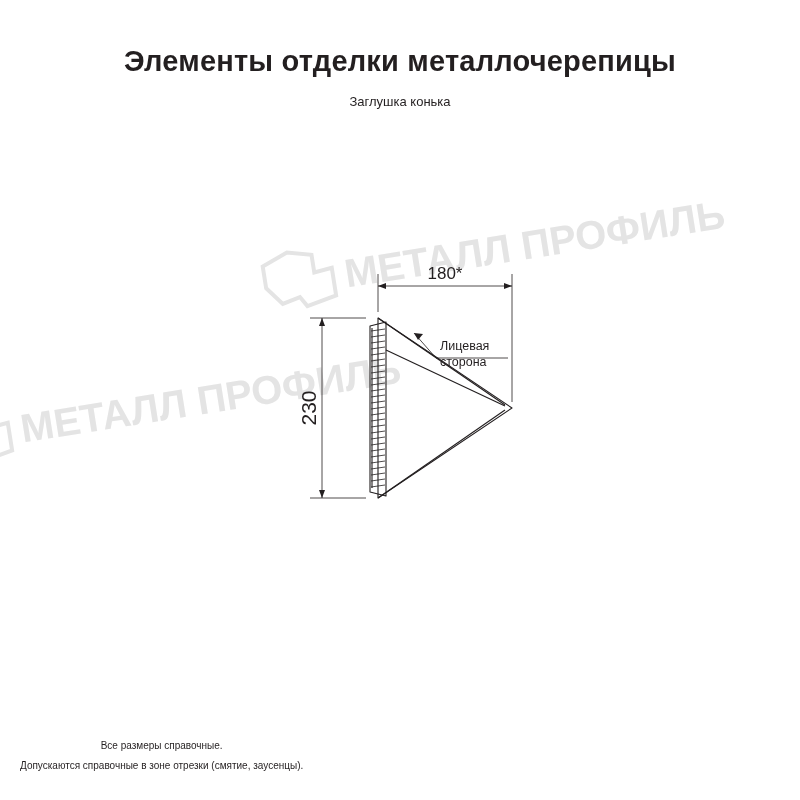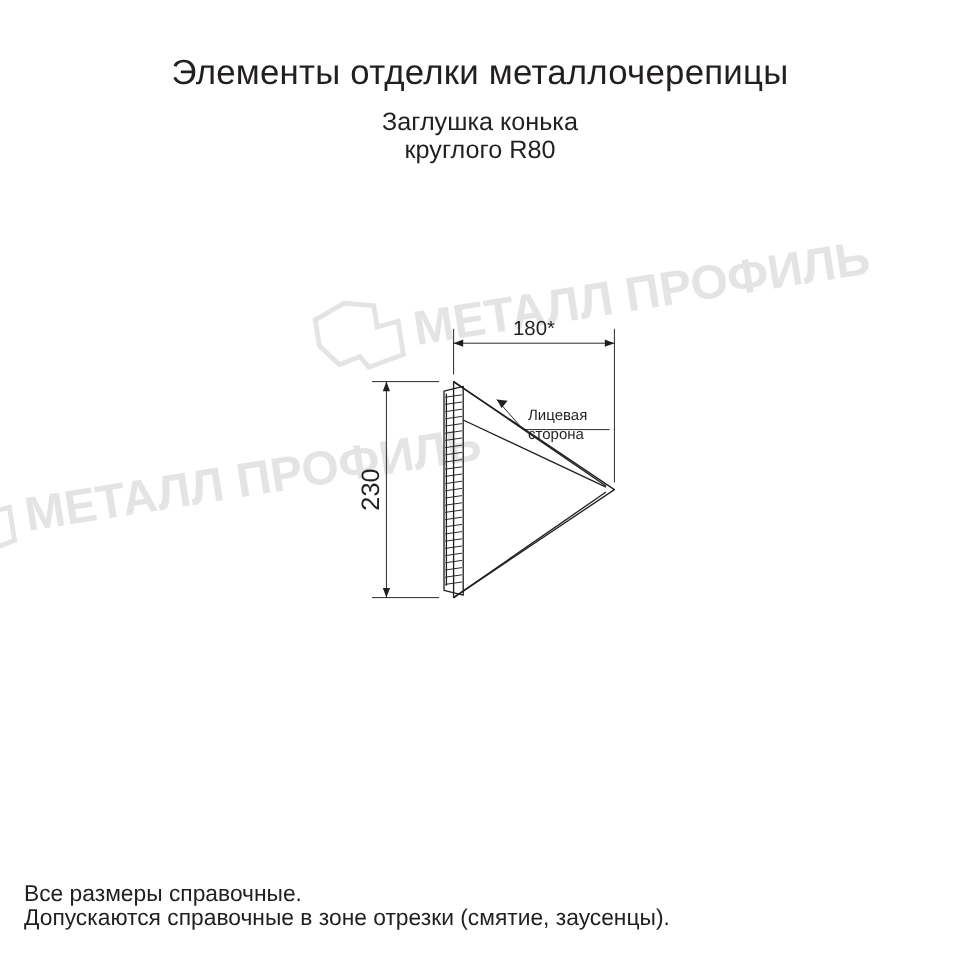--- a/index.html
+++ b/index.html
@@ -19,67 +19,67 @@
     position: absolute;
     inset: 0;
   }
   .title {
     position: absolute;
     top: 26px;
     left: 0;
     width: 800px;
     text-align: center;
     font-size: 29px;
-    font-weight: normal;
+    font-weight: bold;
     letter-spacing: 0.2px;
     color: #231f20;
   }
   .subtitle-block {
     position: absolute;
     top: 90px;
     left: 0;
     width: 800px;
     text-align: center;
-    font-size: 21px;
+    font-size: 13px;
     line-height: 24px;
     color: #231f20;
   }
   .subtitle-line3 {
     margin-top: 13px;
     letter-spacing: 0.5px;
   }
   .drawing {
     position: absolute;
     left: 0;
     top: 200px;
     width: 800px;
     height: 420px;
   }
   .footer {
     position: absolute;
     left: 20px;
     bottom: 24px;
-    font-size: 19px;
+    font-size: 10px;
     line-height: 20px;
     color: #231f20;
+    text-align: center;
   }
   svg {
     display: block;
   }
 </style>
 </head>
 <body>
 
 <div class="page">
 
   <h1 class="title">Элементы отделки металлочерепицы</h1>
 
   <div class="subtitle-block">
     <div>Заглушка конька</div>
-    <div>круглого R80</div>
   </div>
 
   <div class="drawing">
     <svg width="800" height="420" viewBox="0 0 800 420">
 
       <g opacity="1">
         <g transform="translate(252,50) rotate(-9)">
           <path d="M8,40 L8,18 L34,8 L58,14 L58,32 L76,30 L76,58 L46,64 L40,54 L22,58 Z" fill="none" stroke="#e4e4e4" stroke-width="4"></path>
           <text x="88" y="52" font-family="Liberation Sans, sans-serif" font-size="40" font-weight="bold" fill="#e4e4e4">МЕТАЛЛ ПРОФИЛЬ</text>
         </g>

